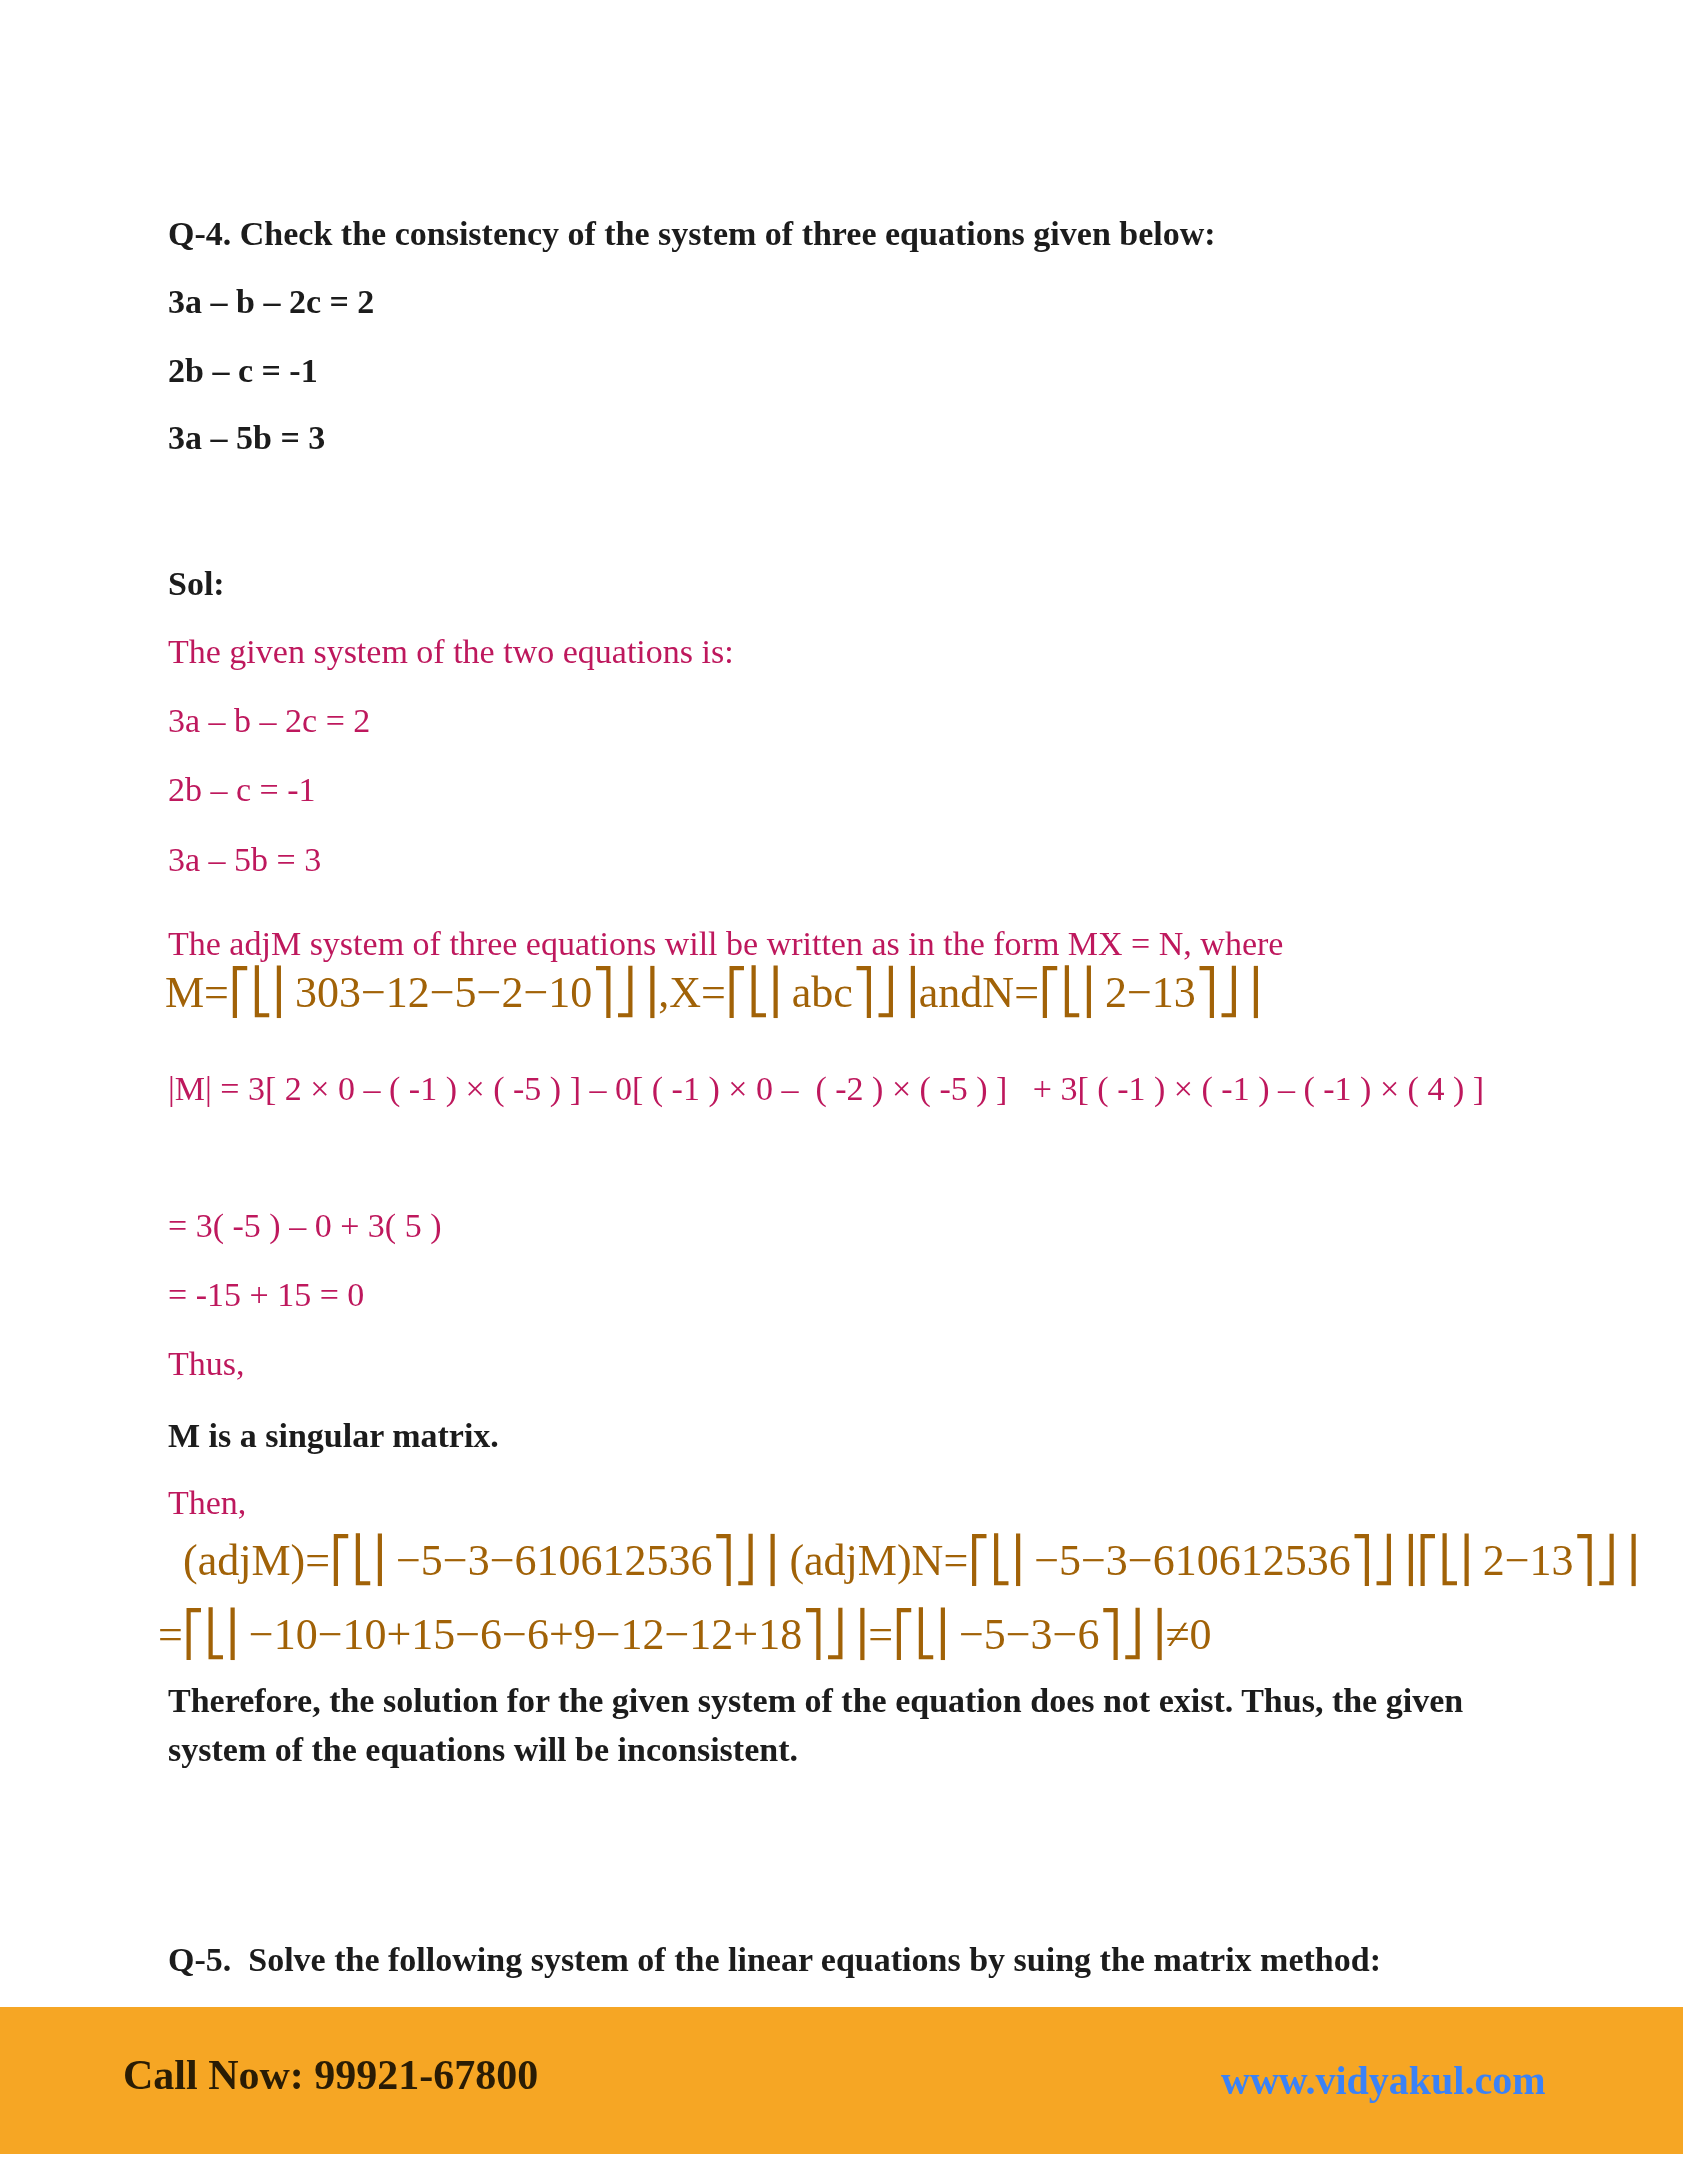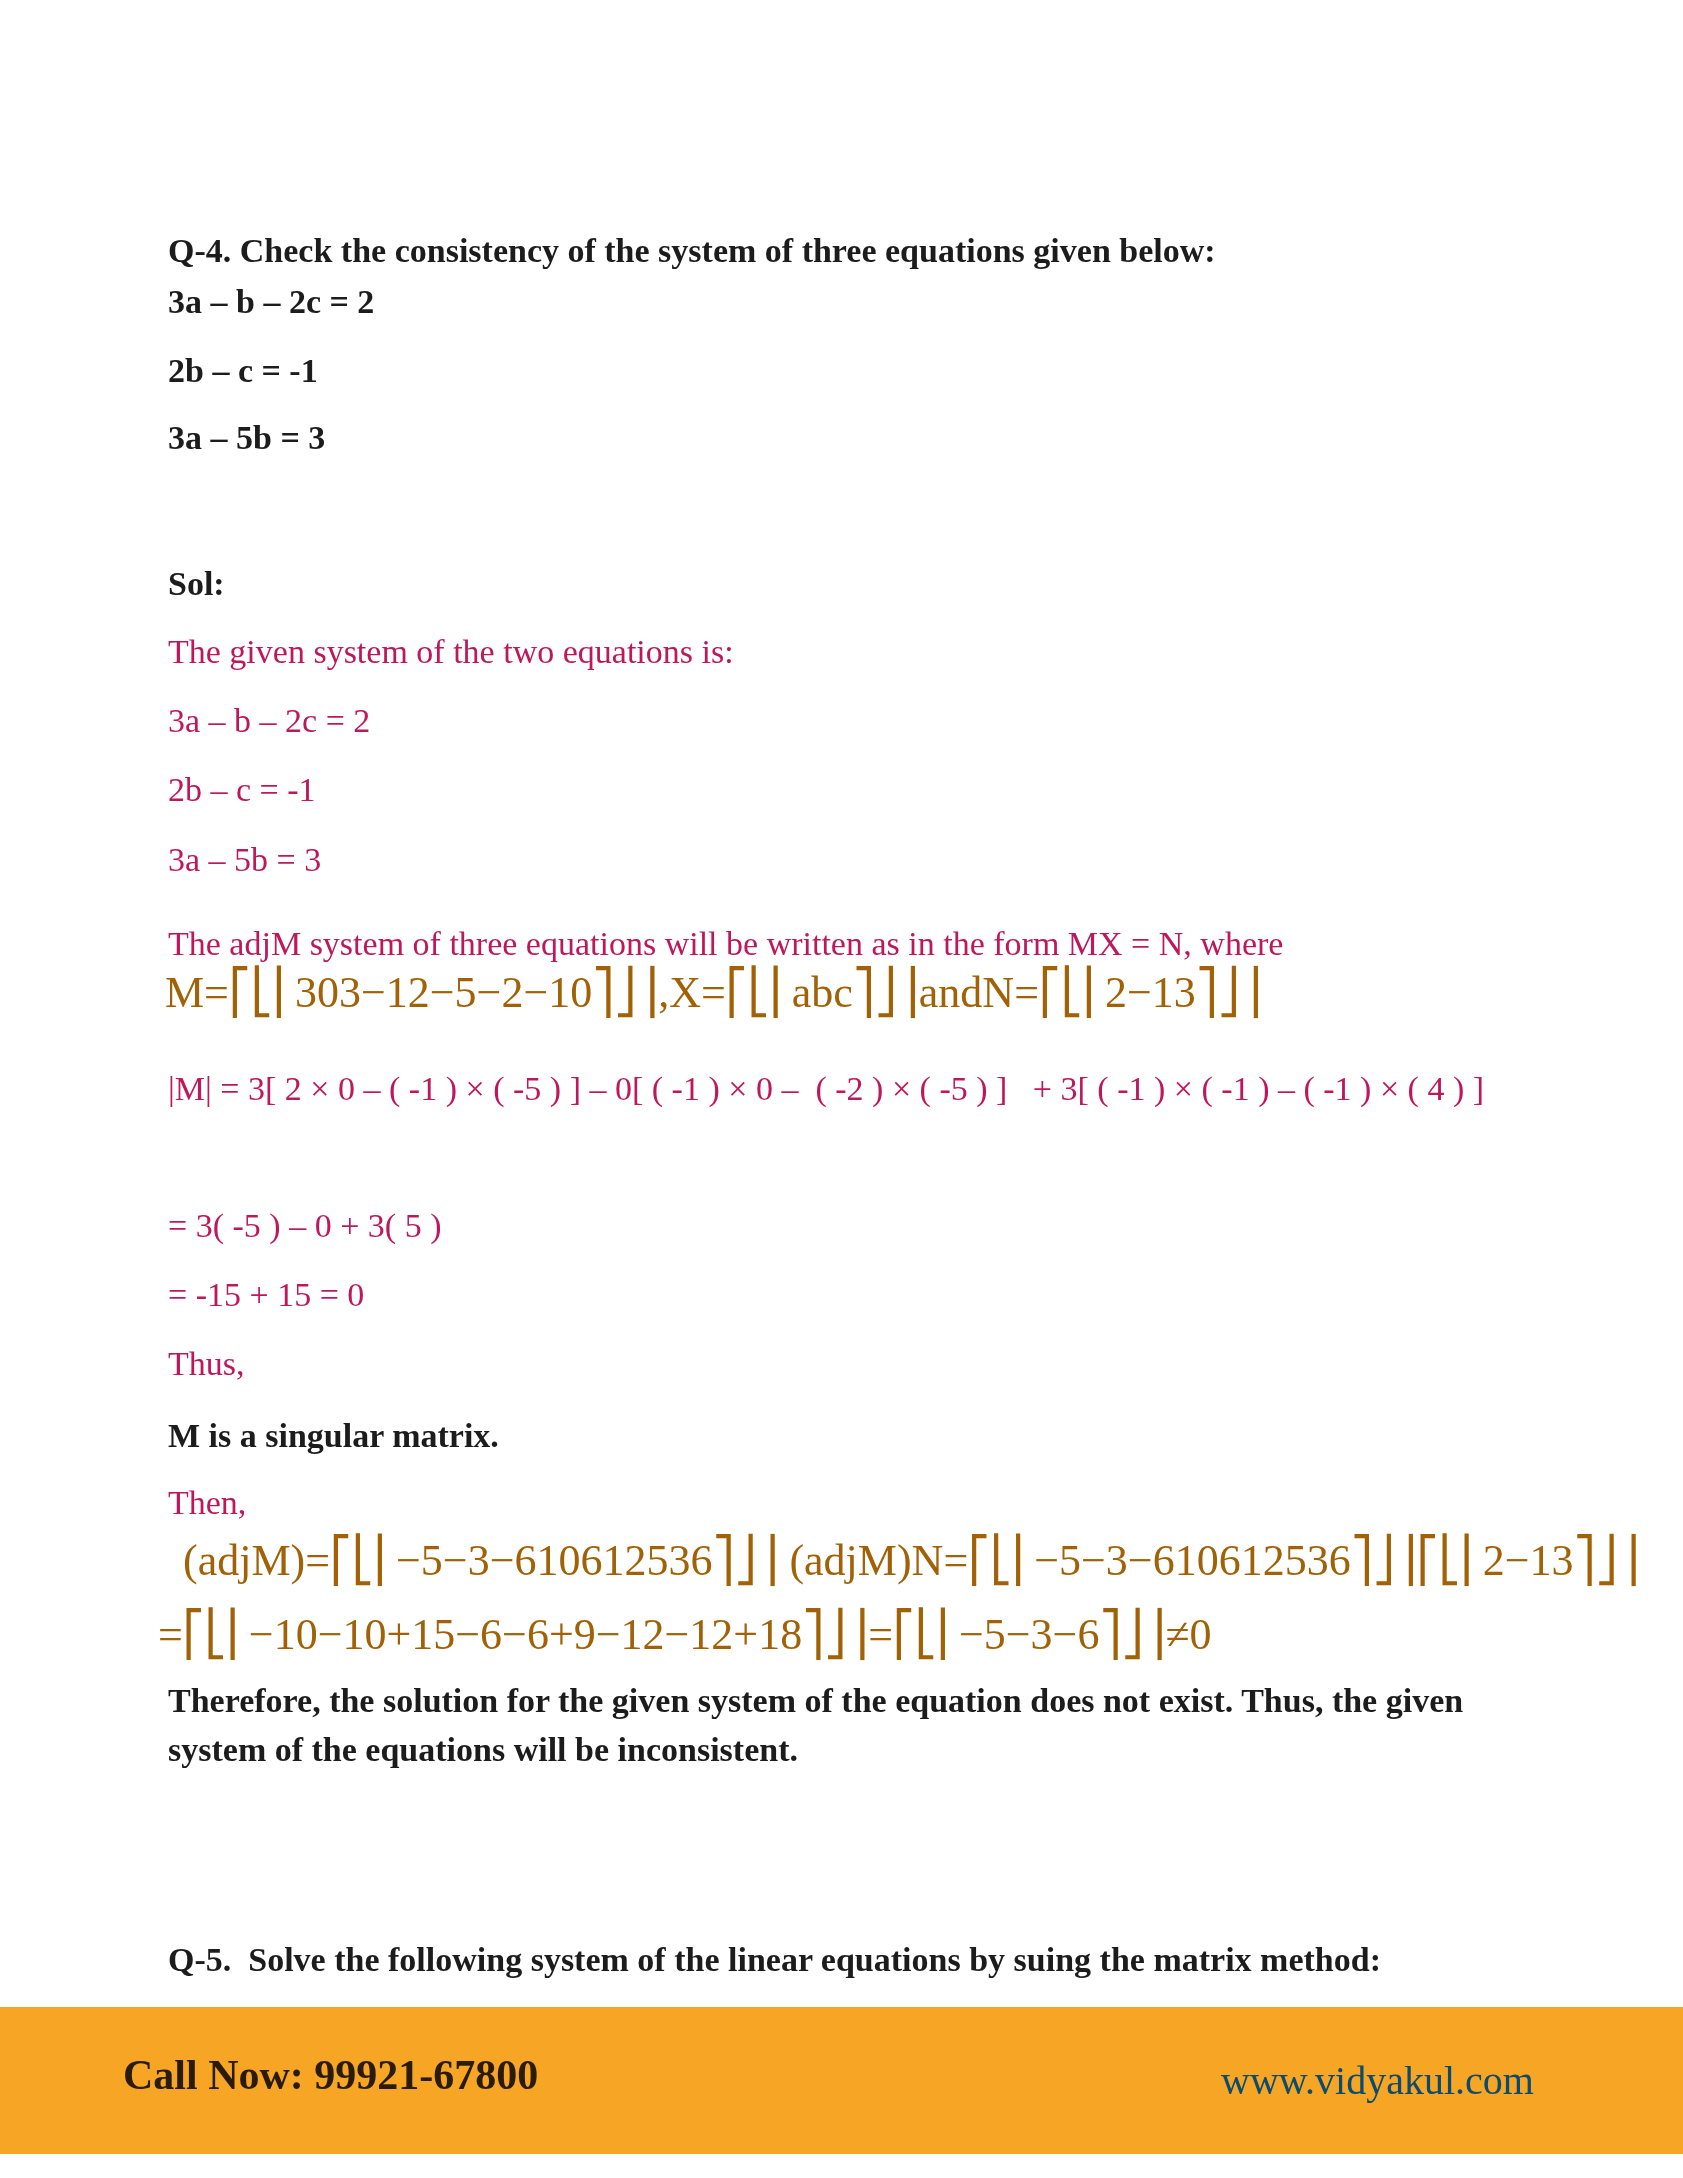--- a/index.html
+++ b/index.html
@@ -40,31 +40,31 @@
     position:absolute;
     left:84px;top:2051px;
     font-size:42px;font-weight:bold;
     color:#2a1c04;
     white-space:pre;
     margin-left:39px;
   }
   .footer-site{
     position:absolute;
     left:1221px;top:2057px;
-    font-size:40px;font-weight:normal;
-    color:#0c4a6e;
+    font-size:40px;font-weight:bold;
+    color:#3b82f6;
     white-space:pre;
   }
 </style>
 </head>
 <body>
 
 <div class="page">
 
-  <div class="line bold" style="top:230px">Q-4. Check the consistency of the system of three equations given below:</div>
+  <div class="line bold" style="top:213px">Q-4. Check the consistency of the system of three equations given below:</div>
   <div class="line bold" style="top:281px">3a – b – 2c = 2</div>
   <div class="line bold" style="top:350px">2b – c = -1</div>
   <div class="line bold" style="top:417px">3a – 5b = 3</div>
 
   <div class="line bold" style="top:563px">Sol:</div>
   <div class="line" style="top:631px">The given system of the two equations is:</div>
   <div class="line" style="top:700px">3a – b – 2c = 2</div>
   <div class="line" style="top:769px">2b – c = -1</div>
   <div class="line" style="top:839px">3a – 5b = 3</div>
 

